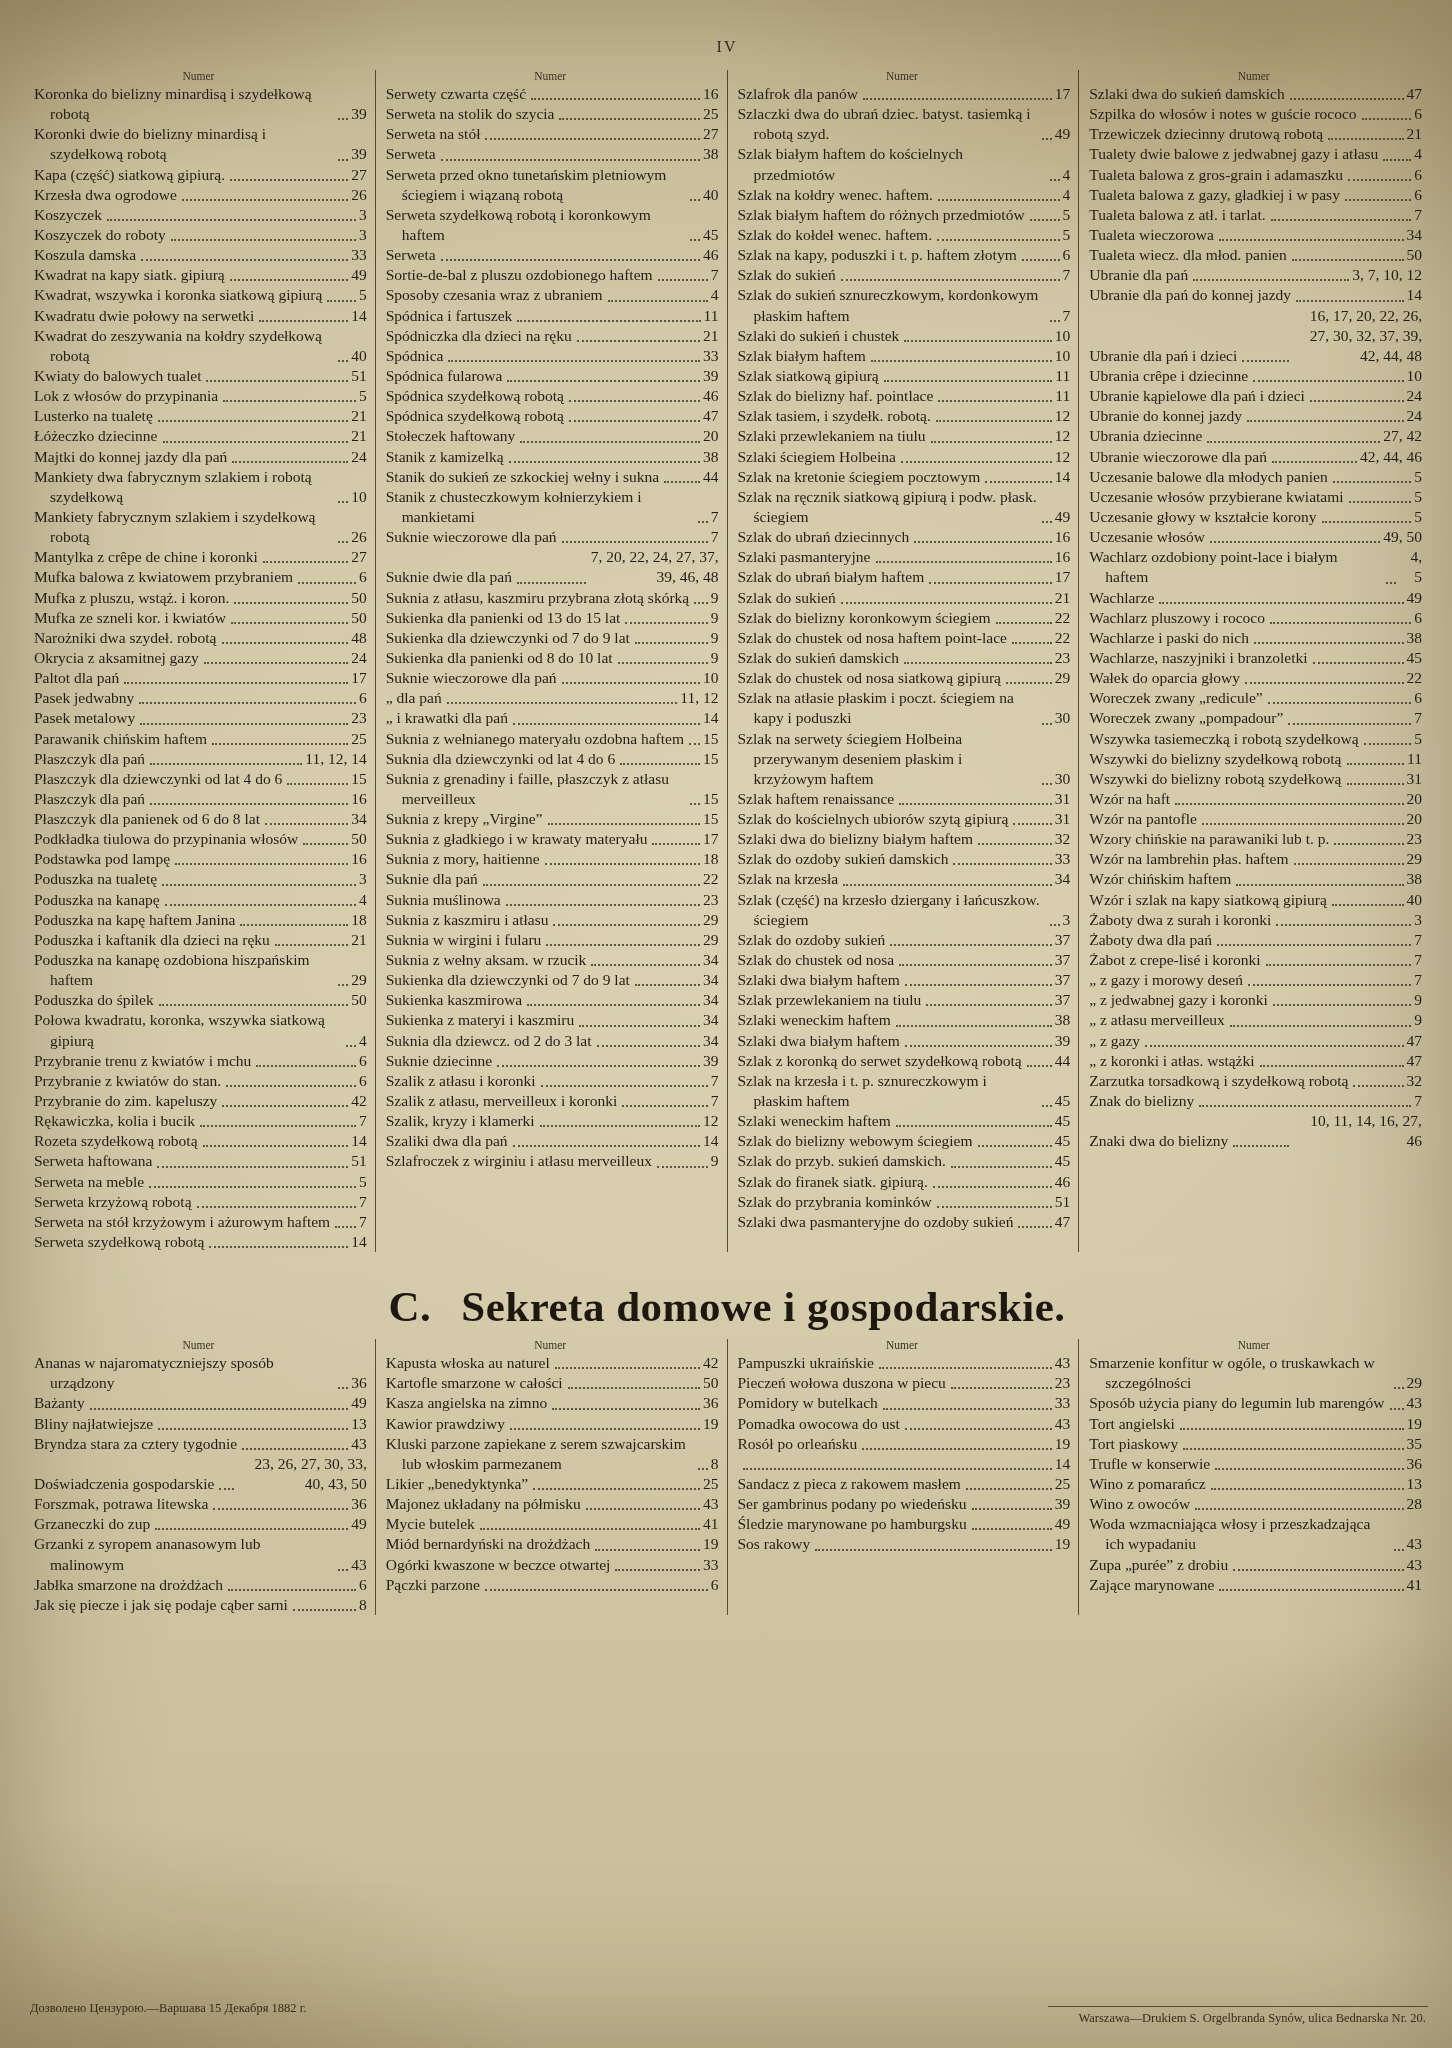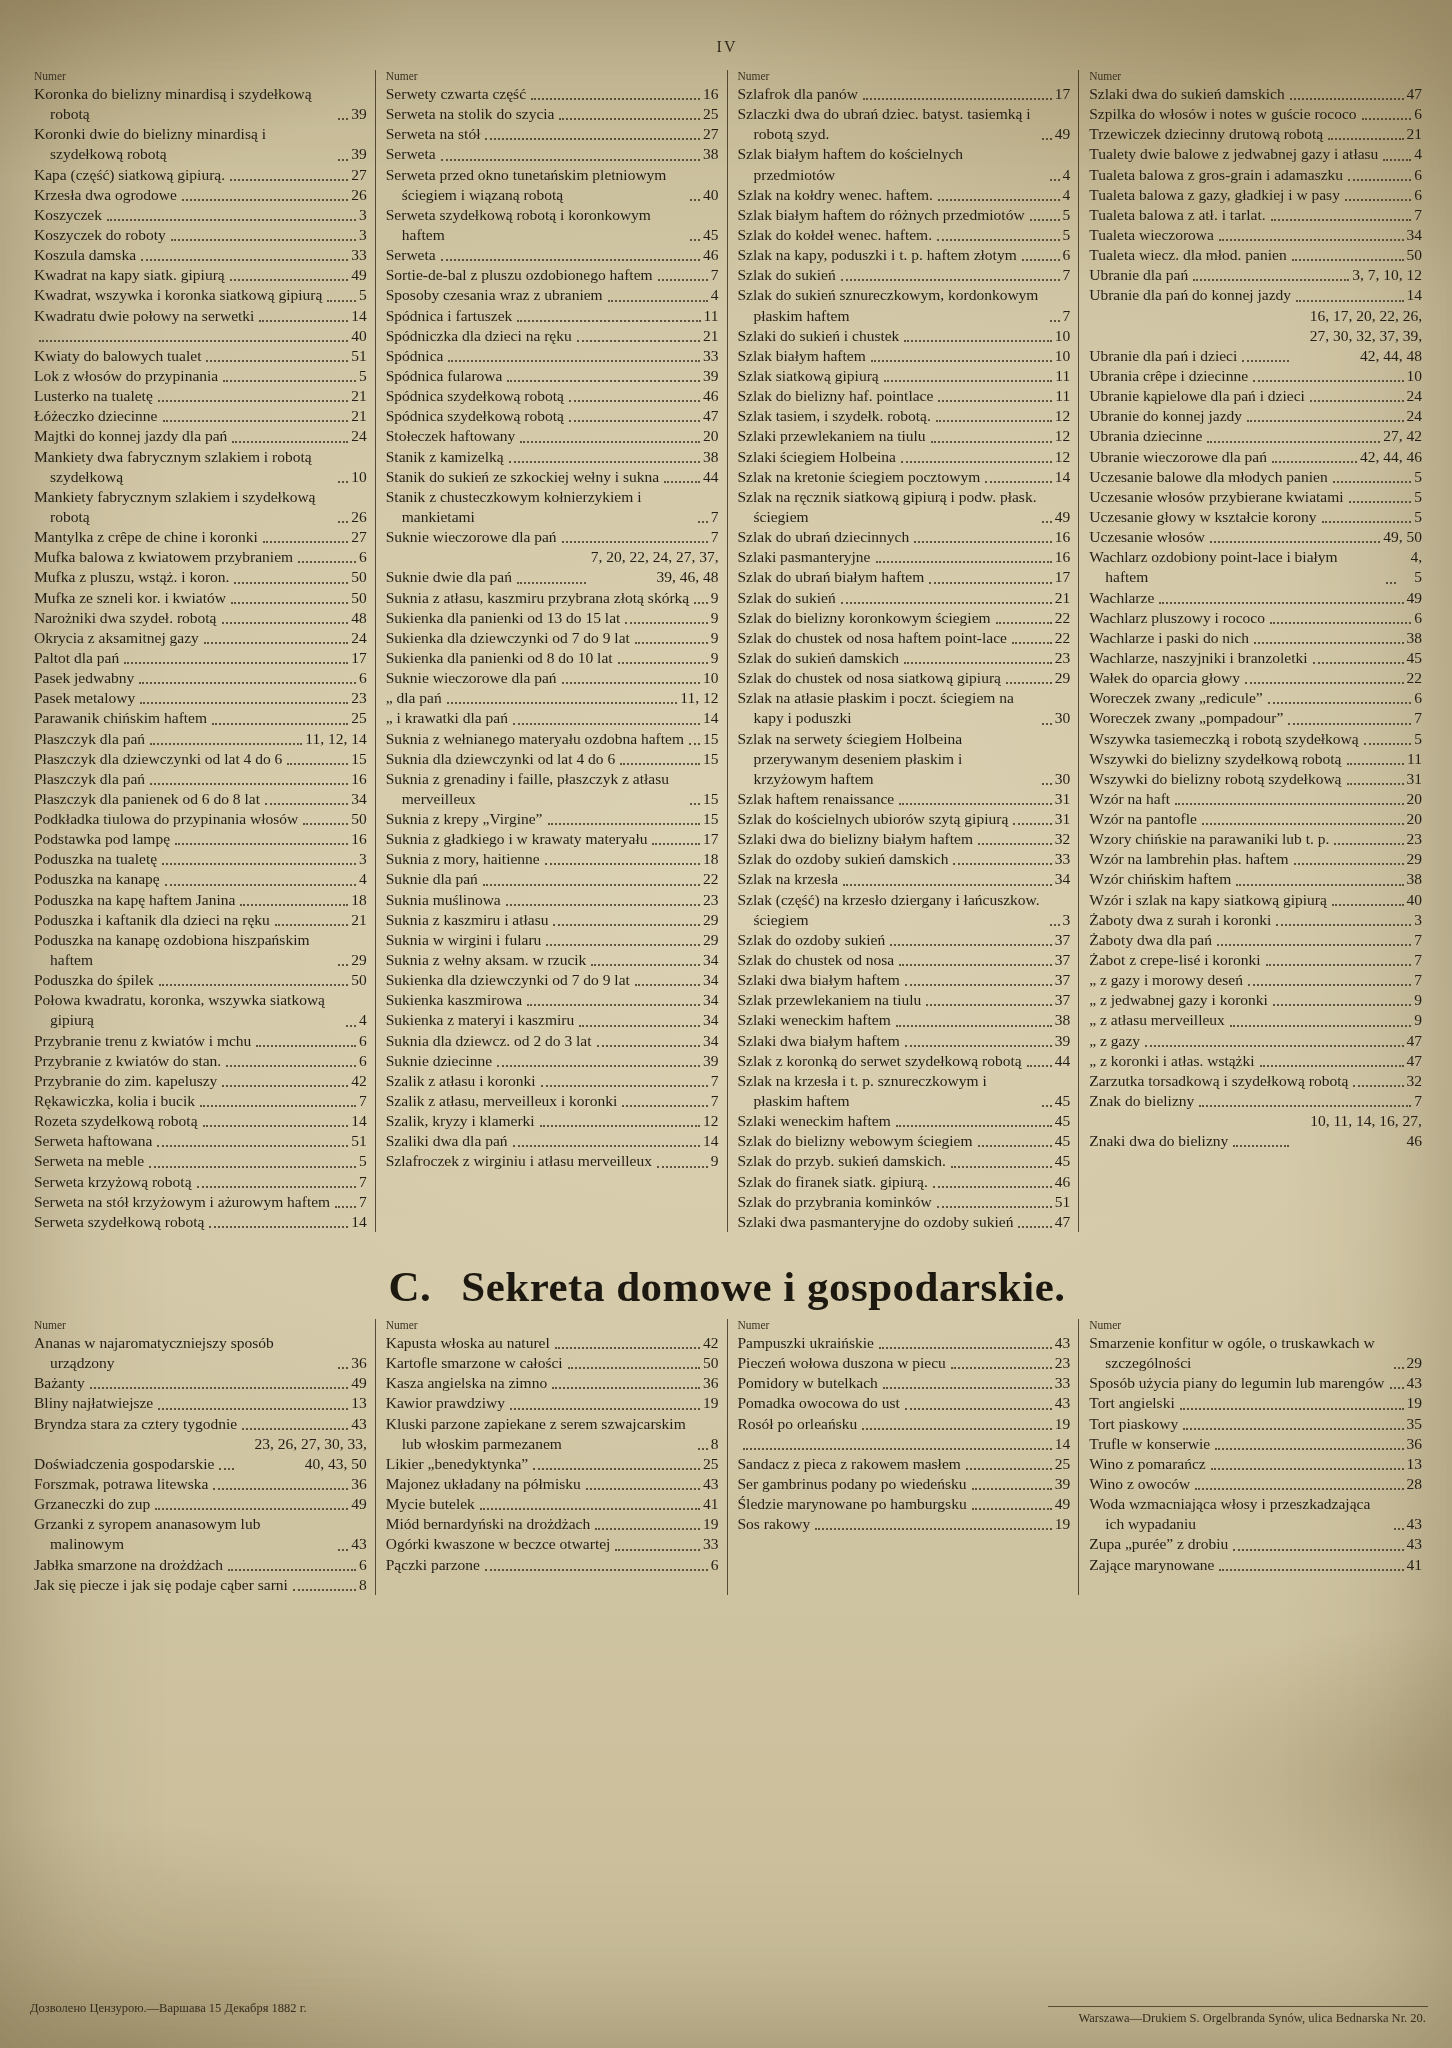--- a/index.html
+++ b/index.html
@@ -28,21 +28,21 @@
     font-size: 16px;
     letter-spacing: 2px;
     margin: 4px 0 14px;
     color: #33ureka2b1e;
   }
   .page-number { color: #332b1e; margin-top: 24px; }
   .columns { display: flex; align-items: stretch; }
   .col { flex: 1 1 0; padding: 0 8px 0 10px; min-width: 0; }
   .col + .col { border-left: 1px solid rgba(52,44,28,.8); }
   .numer {
-    text-align: left;
+    text-align: center;
     font-size: 11.5px;
     padding-right: 4px;
     margin-bottom: 2px;
     color: #3a3222;
   }
   .entry {
     display: flex;
     align-items: flex-end;
     font-size: 15.5px;
     line-height: 1.3;
@@ -143,20 +143,21 @@
           <span class="t">Kwadrat, wszywka i koronka siatkową gipiurą</span>
           <span class="leader"></span>
           <span class="num">5</span>
         </div>
         <div class="entry">
           <span class="t">Kwadratu dwie połowy na serwetki</span>
           <span class="leader"></span>
           <span class="num">14</span>
         </div>
         <div class="entry">
+          <span class="t">Kwadrat do zeszywania na kołdry szydełkową robotą</span>
           <span class="leader"></span>
           <span class="num">40</span>
         </div>
         <div class="entry">
           <span class="t">Kwiaty do balowych tualet</span>
           <span class="leader"></span>
           <span class="num">51</span>
         </div>
         <div class="entry">
           <span class="t">Lok z włosów do przypinania</span>

